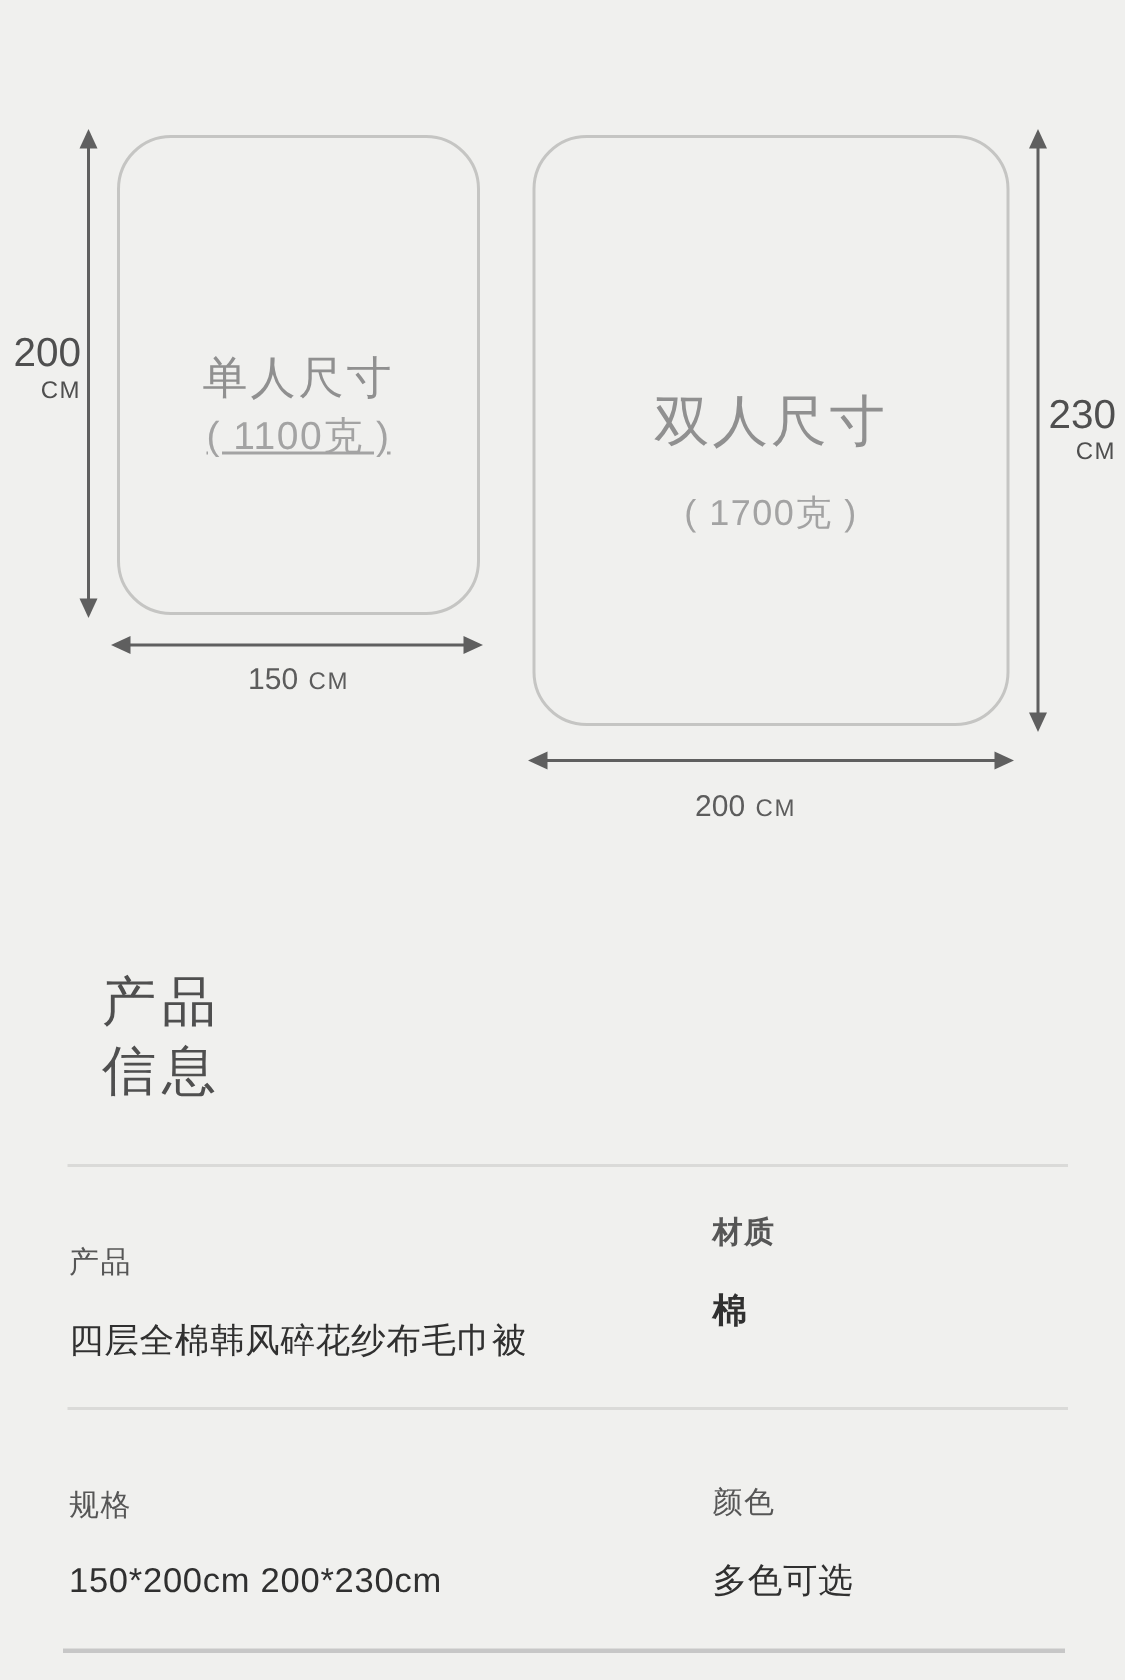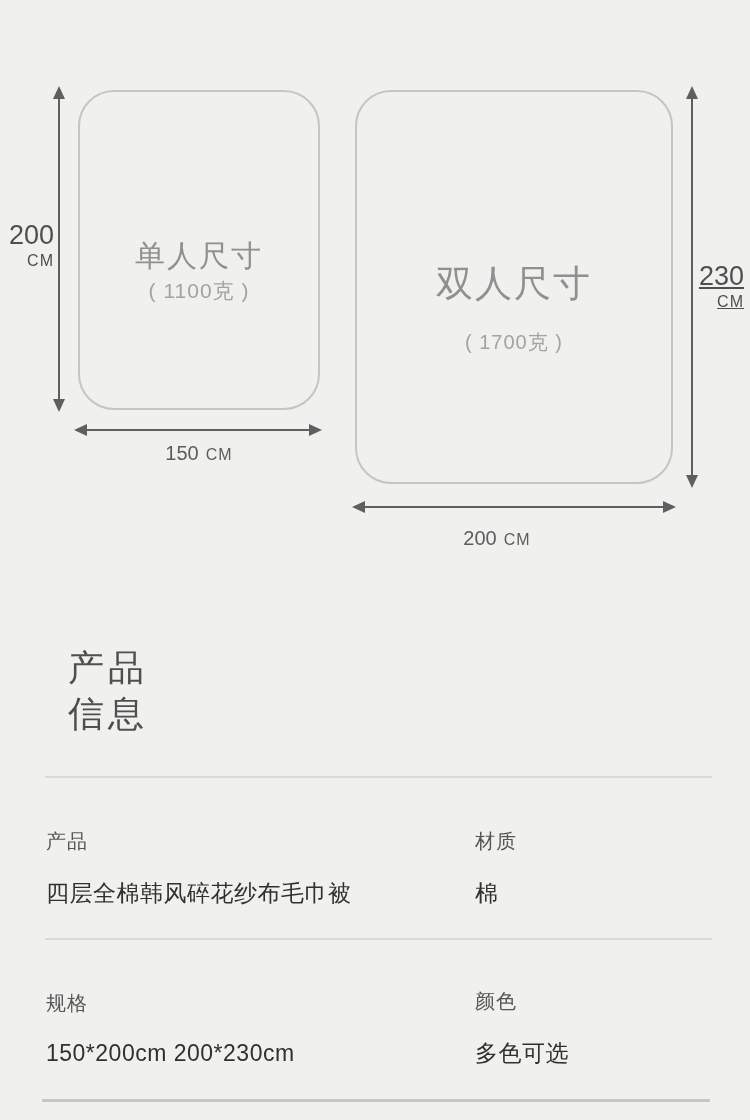--- a/index.html
+++ b/index.html
@@ -30,32 +30,32 @@
   }
   .size-box .inner { transform: translateY(20px); }
   #single-box { left: 78px; top: 90px; width: 242px; height: 320px; }
   #double-box { left: 355px; top: 90px; width: 318px; height: 394px; }
 
   .box-title { color: #909090; }
   #single-box .box-title { font-size: 30px; letter-spacing: 2px; }
   #double-box .box-title { font-size: 37px; letter-spacing: 2px; }
 
   .box-weight { color: #a3a3a3; }
-  #single-box .box-weight { font-size: 21px; letter-spacing: 1px; }
-  #double-box .box-weight { font-size: 20px; margin-top: 20px; letter-spacing: 1px; }
+  #single-box .box-weight { font-size: 26px; letter-spacing: 1px; text-decoration: underline; }
+  #double-box .box-weight { font-size: 24px; margin-top: 20px; letter-spacing: 1px; }
 
   
   svg.dim-arrow { position: absolute; overflow: visible; }
 
   
   .vdim-label { position: absolute; color: #4f4f4f; line-height: 1.0; }
   .vdim-label .num { font-size: 27px; display: block; }
   .vdim-label .unit { font-size: 16px; letter-spacing: 1px; display: block; margin-top: 4px; }
   #label-200cm-left { left: 0; top: 222px; width: 54px; text-align: right; }
-  #label-230cm-right { left: 698px; top: 263px; width: 46px; text-align: right; text-decoration: underline; }
+  #label-230cm-right { left: 698px; top: 263px; width: 46px; text-align: right; }
 
   .hdim-label { position: absolute; color: #5c5c5c; text-align: center; }
   .hdim-label .num { font-size: 20px; }
   .hdim-label .unit { font-size: 16px; letter-spacing: 1px; margin-left: 7px; }
   #label-150cm-bottom { left: 78px; top: 442px; width: 242px; }
   #label-200cm-bottom { left: 338px; top: 527px; width: 318px; }
 
   
   #info-heading {
     position: absolute;
@@ -73,21 +73,21 @@
     background: #dadad8;
   }
   #divider-1 { top: 776px; }
   #divider-2 { top: 938px; }
   #divider-3 { left: 42px; top: 1099px; width: 668px; height: 3px; background: #c7c7c7; }
 
   .field-cell { position: absolute; }
   .field-label { font-size: 20px; color: #565656; letter-spacing: 1px; }
   .field-value { margin-top: 23px; font-size: 23px; color: #303030; letter-spacing: 0.5px; }
   #cell-product  { left: 46px;  top: 828px; }
-  #cell-material { left: 475px; top: 828px; }
+  #cell-material { left: 475px; top: 808px; font-weight: bold; }
   #cell-spec     { left: 46px;  top: 990px; }
   #cell-color    { left: 475px; top: 988px; }
 </style>
 </head>
 <body>
 
 <div id="page">
 
   <div>
 

